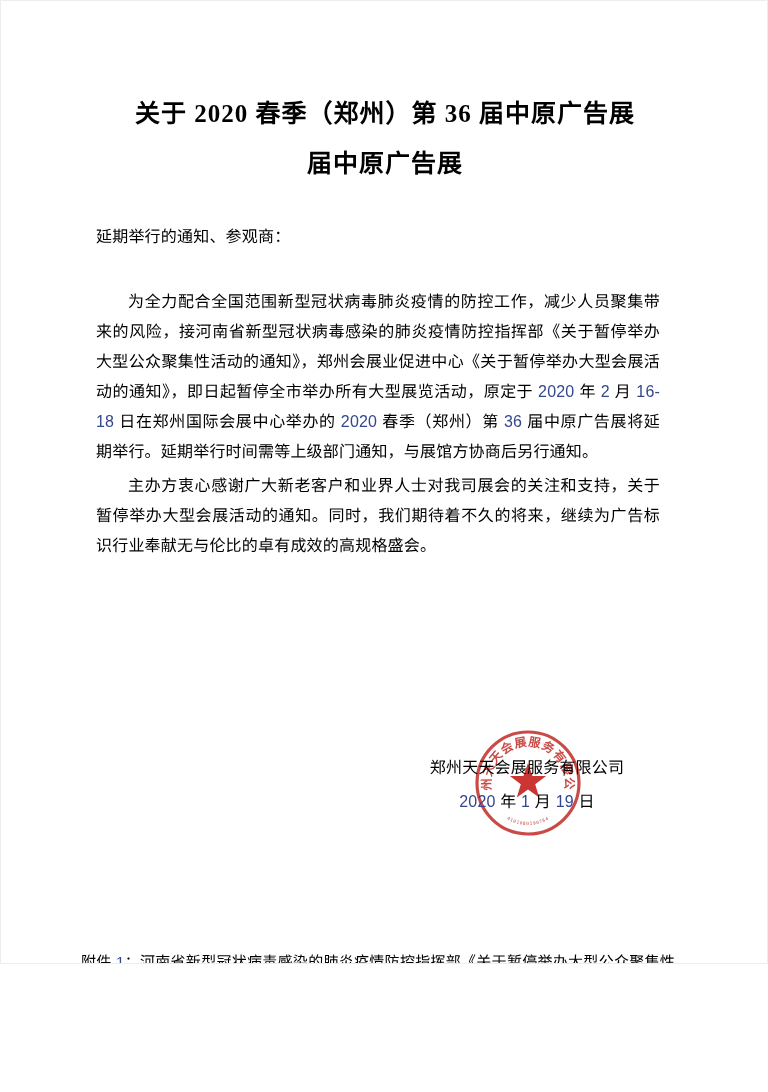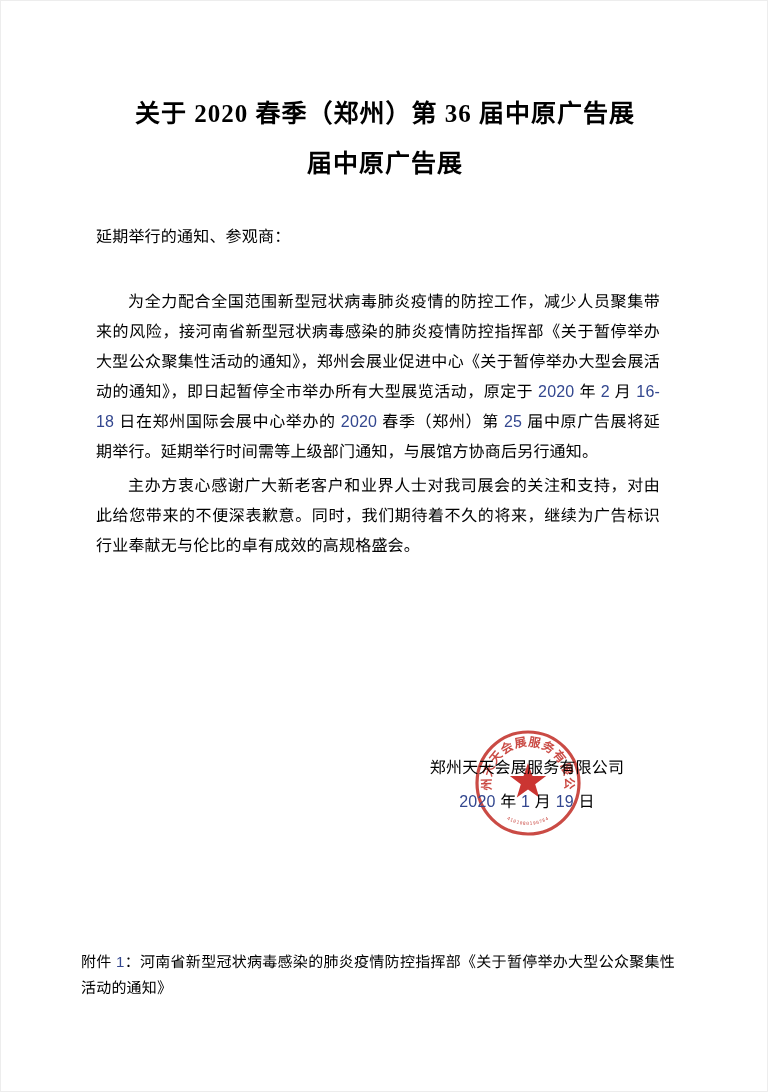--- a/index.html
+++ b/index.html
@@ -10,21 +10,21 @@
   }
   *{margin:0;padding:0;box-sizing:border-box;}
   html,body{background:#ffffff;}
   body{
     font-family:"Liberation Sans","DejaVu Sans",sans-serif;
     color:var(--text);
   }
   .page{
     position:relative;
     width:768px;
-    height:1092px;
+    height:964px;
     margin:0 auto;
     background:#ffffff;
     border:1px solid #ededed;
     overflow:hidden;
   }
   .title{
     position:absolute;
     top:88px; left:0; width:768px;
     text-align:center;
     font-family:"Liberation Serif","DejaVu Serif",serif;
@@ -100,22 +100,22 @@
 <div class="page">
 
   <div class="title">
     <div>关于 2020 春季（郑州）第 36 届中原广告展</div>
     <div>届中原广告展</div>
   </div>
 
   <div class="salutation">延期举行的通知、参观商：</div>
 
   <div class="body-text">
-    <p>为全力配合全国范围新型冠状病毒肺炎疫情的防控工作，减少人员聚集带来的风险，接河南省新型冠状病毒感染的肺炎疫情防控指挥部《关于暂停举办大型公众聚集性活动的通知》，郑州会展业促进中心《关于暂停举办大型会展活动的通知》，即日起暂停全市举办所有大型展览活动，原定于 <span class="num">2020</span> 年 <span class="num">2</span> 月 <span class="num">16-18</span> 日在郑州国际会展中心举办的 <span class="num">2020</span> 春季（郑州）第 <span class="num">25</span> 届中原广告展将延期举行。延期举行时间需等上级部门通知，与展馆方协商后另行通知。</p>
-    <p>主办方衷心感谢广大新老客户和业界人士对我司展会的关注和支持，对由此给您带来的不便深表歉意。同时，我们期待着不久的将来，继续为广告标识行业奉献无与伦比的卓有成效的高规格盛会。</p>
+    <p>为全力配合全国范围新型冠状病毒肺炎疫情的防控工作，减少人员聚集带来的风险，接河南省新型冠状病毒感染的肺炎疫情防控指挥部《关于暂停举办大型公众聚集性活动的通知》，郑州会展业促进中心《关于暂停举办大型会展活动的通知》，即日起暂停全市举办所有大型展览活动，原定于 <span class="num">2020</span> 年 <span class="num">2</span> 月 <span class="num">16-18</span> 日在郑州国际会展中心举办的 <span class="num">2020</span> 春季（郑州）第 <span class="num">36</span> 届中原广告展将延期举行。延期举行时间需等上级部门通知，与展馆方协商后另行通知。</p>
+    <p>主办方衷心感谢广大新老客户和业界人士对我司展会的关注和支持，关于暂停举办大型会展活动的通知。同时，我们期待着不久的将来，继续为广告标识行业奉献无与伦比的卓有成效的高规格盛会。</p>
   </div>
 
   <svg class="seal" viewBox="0 0 108 108" xmlns="http://www.w3.org/2000/svg" aria-hidden="true">
     <circle class="seal-ring" cx="54" cy="54" r="51"></circle>
     <path id="sealArcTop" d="M 19.2 66.7 A 37 37 0 1 1 88.8 66.7" fill="none"></path>
     <path id="sealArcBottom" d="M 24.3 83.7 A 42 42 0 0 0 83.7 83.7" fill="none"></path>
     <text class="seal-text" text-anchor="middle">
       <textPath href="#sealArcTop" startOffset="50%">郑州天天会展服务有限公司</textPath>
     </text>
     <polygon class="seal-star" points="54,34 58.5,46.9 72.1,47.1 61.2,55.3 65.2,68.4 54,60.6 42.8,68.4 46.8,55.3 35.9,47.1 49.5,46.9"></polygon>

